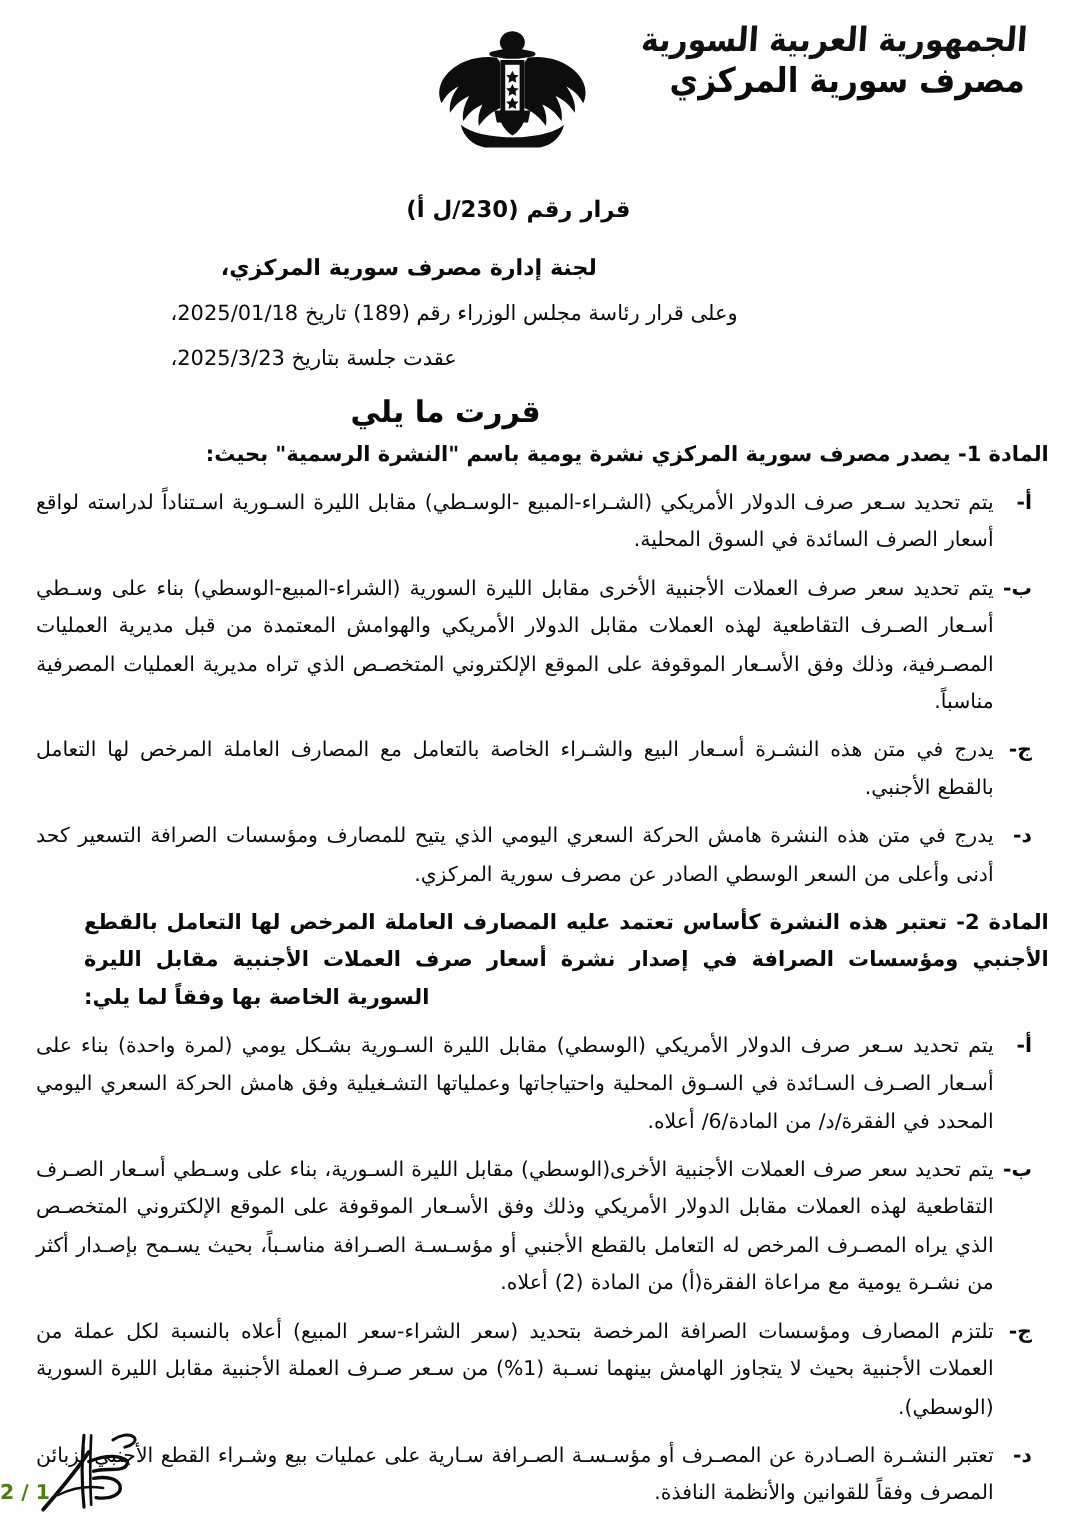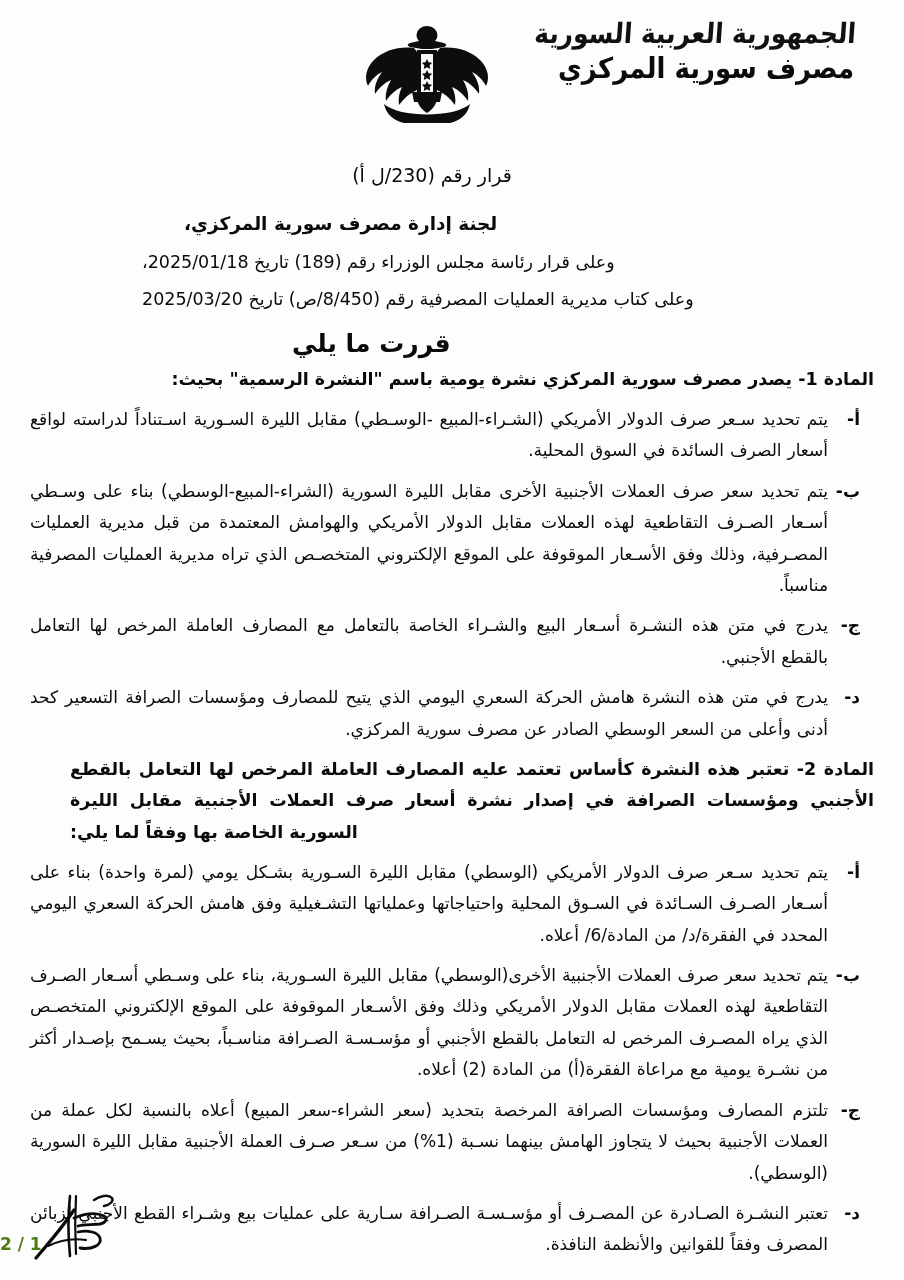--- a/index.html
+++ b/index.html
@@ -68,21 +68,21 @@
   .emblem-wrap svg { display: block; }
 
   
   .doc-body {
     direction: rtl;
     padding: 0 30px 0 30px;
     color: #0a0a0a;
   }
   .decision-no {
     font-size: 19px;
-    font-weight: 400;
+    font-weight: 700;
     text-align: center;
     margin: 26px 0 20px 0;
     padding-right: 40px;
     letter-spacing: 0px;
   }
   .preamble {
     margin: 0 0 0 0;
     padding: 0;
   }
   .pre-line {
@@ -223,21 +223,21 @@
 
   </div>
 
   <div class="doc-body">
 
     <div class="decision-no">قرار رقم (230/ل أ)</div>
 
     <div class="preamble">
       <p class="pre-line bold-head">لجنة إدارة مصرف سورية المركزي،</p>
       <p class="pre-line slim">وعلى قرار رئاسة مجلس الوزراء رقم (189) تاريخ 2025/01/18،</p>
-      <p class="pre-line slim">وعلى كتاب مديرية العمليات المصرفية رقم (8/450/ص) تاريخ 2025/03/20</p>
+      <p class="pre-line slim">عقدت جلسة بتاريخ 2025/3/23،</p>
       <div class="decided">قررت ما يلي</div>
     </div>
 
     <div>
       <div class="article-head">المادة 1- يصدر مصرف سورية المركزي نشرة يومية باسم "النشرة الرسمية" بحيث:</div>
       <ul class="items">
         <li class="item">
           <span class="item-marker">أ-</span>
           <span class="item-text endright">يتم تحديد سـعر صرف الدولار الأمريكي (الشـراء-المبيع -الوسـطي) مقابل الليرة السـورية اسـتناداً لدراسته لواقع أسعار الصرف السائدة في السوق المحلية.</span>
         </li>

